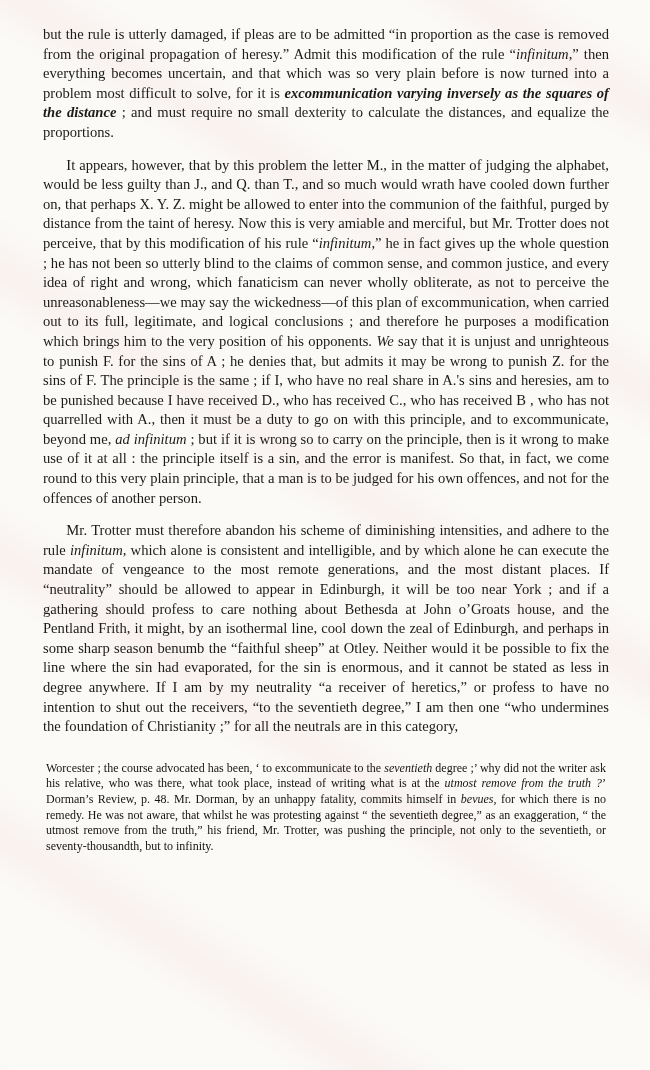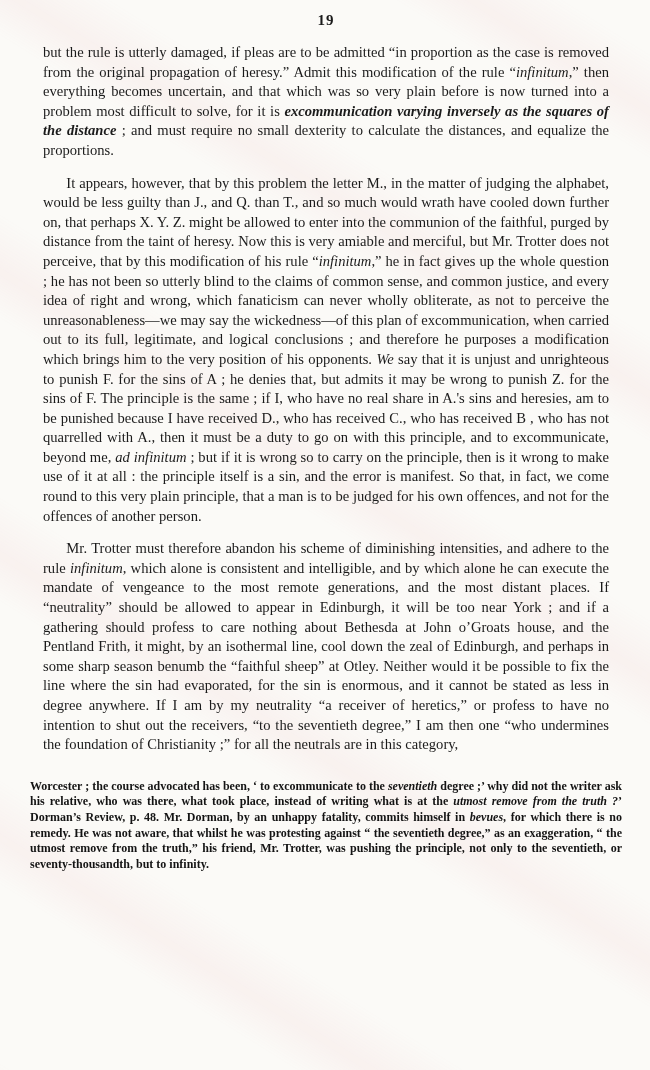--- a/index.html
+++ b/index.html
@@ -51,32 +51,31 @@
   }
   .body-text p { margin: 13px; }
   .body-text p.indent { text-indent: 1.6em; }
   .footnote {
     margin-top: 24px;
     font-size: 12px;
     line-height: 15.6px;
     text-align: justify;
     color: #141414;
   }
-  .footnote p { margin: 0; font-weight: bold; }
+  .footnote p { margin: 16px; }
   span.i { font-style: italic; }
   span.b { font-weight: bold; }
 </style>
 </head>
 <body>
 
 <div class="scan-watermark"></div>
 
 <div class="page">
 
-  <div class="page-number">19</div>
 
   <div class="body-text">
     <p><span>but the rule is utterly damaged, if pleas are to be admitted “in proportion as the case is removed from the original propagation of heresy.”  Admit this modification of the rule “</span><span class="i">infinitum</span><span>,” then everything becomes uncertain, and that which was so very plain before is now turned into a problem most difficult to solve, for it is </span><span class="i b">excommunication varying inversely as the squares of the distance</span><span> ; and must require no small dexterity to calculate the distances, and equalize the proportions.</span></p>
     <p class="indent"><span>It appears, however, that by this problem the letter M., in the matter of judging the alphabet, would be less guilty than J., and Q. than T., and so much would wrath have cooled down further on, that perhaps X. Y. Z. might be allowed to enter into the communion of the faithful, purged by distance from the taint of heresy.  Now this is very amiable and merciful, but Mr. Trotter does not perceive, that by this modification of his rule “</span><span class="i">infinitum</span><span>,” he in fact gives up the whole question ; he has not been so utterly blind to the claims of common sense, and common justice, and every idea of right and wrong, which fanaticism can never wholly obliterate, as not to perceive the unreasonableness—we may say the wickedness—of this plan of excommunication, when carried out to its full, legitimate, and logical conclusions ; and therefore he purposes a modification which brings him to the very position of his opponents.  </span><span class="i">We</span><span> say that it is unjust and unrighteous to punish F. for the sins of A ; he denies that, but admits it may be wrong to punish Z. for the sins of F.  The principle is the same ; if I, who have no real share in A.'s sins and heresies, am to be punished because I have received D., who has received C., who has received B , who has not quarrelled with A., then it must be a duty to go on with this principle, and to excommunicate, beyond me, </span><span class="i">ad infinitum</span><span> ; but if it is wrong so to carry on the principle, then is it wrong to make use of it at all : the principle itself is a sin, and the error is manifest.  So that, in fact, we come round to this very plain principle, that a man is to be judged for his own offences, and not for the offences of another person.</span></p>
     <p class="indent"><span>Mr. Trotter must therefore abandon his scheme of diminishing intensities, and adhere to the rule </span><span class="i">infinitum</span><span>, which alone is consistent and intelligible, and by which alone he can execute the mandate of vengeance to the most remote generations, and the most distant places.  If “neutrality” should be allowed to appear in Edinburgh, it will be too near York ; and if a gathering should profess to care nothing about Bethesda at John o’Groats house, and the Pentland Frith, it might, by an isothermal line, cool down the zeal of Edinburgh, and perhaps in some sharp season benumb the “faithful sheep” at Otley.  Neither would it be possible to fix the line where the sin had evaporated, for the sin is enormous, and it cannot be stated as less in degree anywhere.  If I am by my neutrality “a receiver of heretics,” or profess to have no intention to shut out the receivers, “to the seventieth degree,” I am then one “who undermines the foundation of Christianity ;” for all the neutrals are in this category,</span></p>
   </div>
 
   <div class="footnote">
     <p><span>Worcester ; the course advocated has been, ‘ to excommunicate to the </span><span class="i">seventieth</span><span> degree ;’ why did not the writer ask his relative, who was there, what took place, instead of writing what is at the </span><span class="i">utmost remove from the truth ?</span><span>’  Dorman’s Review, p. 48.  Mr. Dorman, by an unhappy fatality, commits himself in </span><span class="i">bevues</span><span>, for which there is no remedy.  He was not aware, that whilst he was protesting against “ the seventieth degree,” as an exaggeration, “ the utmost remove from the truth,” his friend, Mr. Trotter, was pushing the principle, not only to the seventieth, or seventy-thousandth, but to infinity.</span></p>
   </div>

